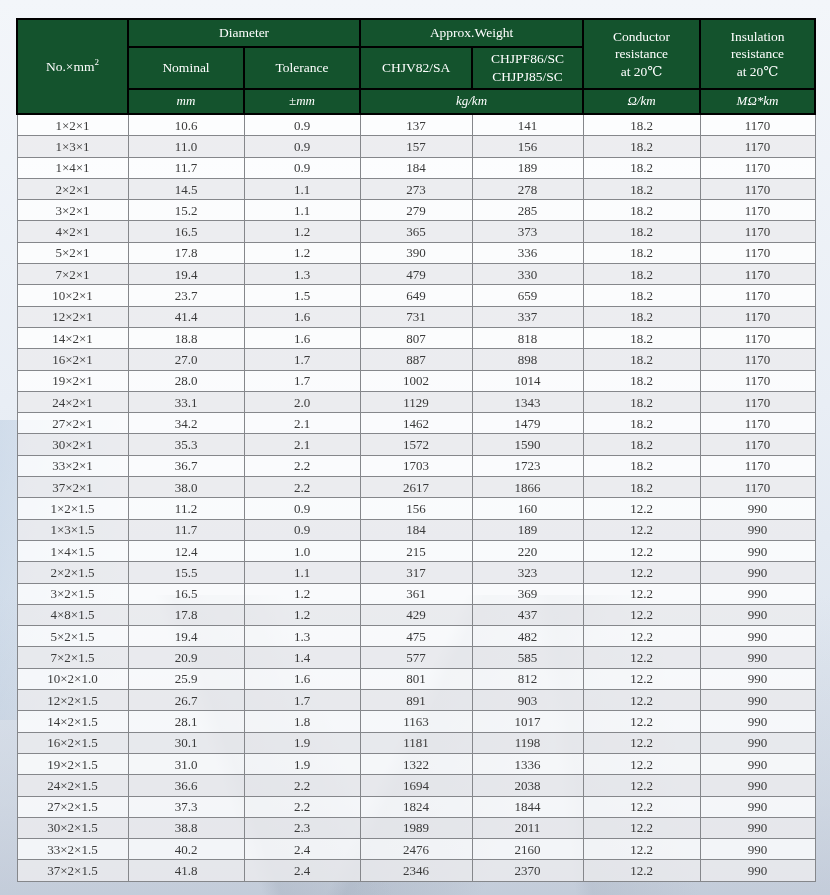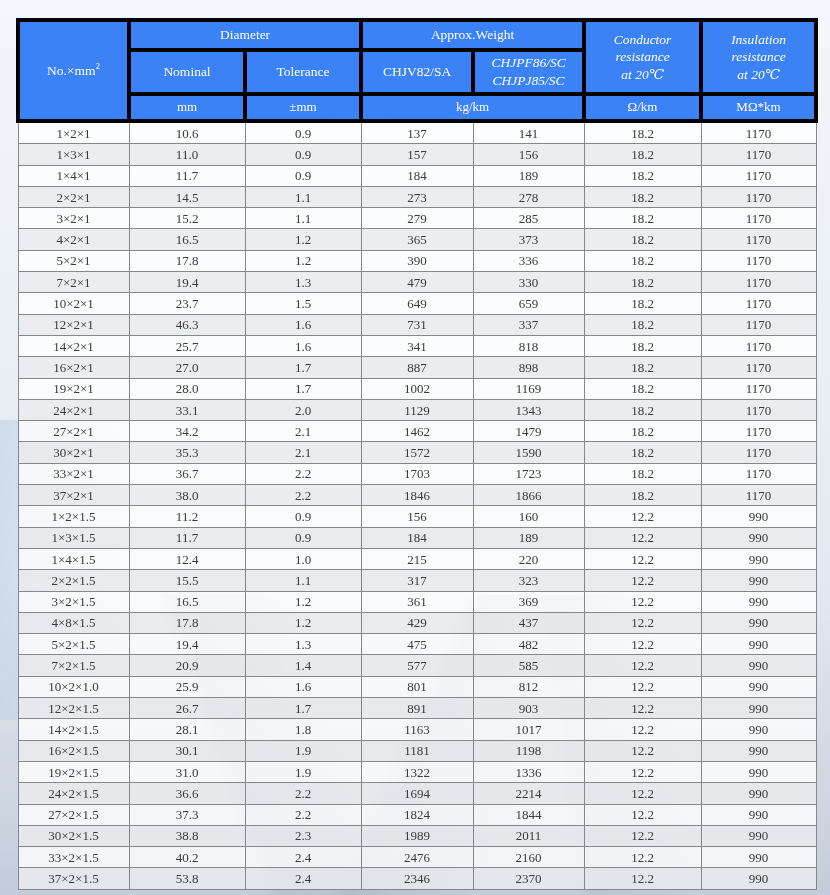--- a/index.html
+++ b/index.html
@@ -33,34 +33,34 @@
     position: absolute;
     left: 16px;
     top: 18px;
     width: 798px;
     border-collapse: collapse;
     table-layout: fixed;
     z-index: 1;
     border: 1px solid #8d9097;
   }
   thead th {
-    background: #3b82f6;
+    background: #14532d;
     color: #ffffff;
     font-weight: normal;
     font-size: 13.5px;
-    border: 4px solid #000000;
+    border: 2px solid #000000;
     text-align: center;
     vertical-align: middle;
     padding: 1px 2px;
     line-height: 1.3;
   }
   thead tr.h1 th { height: 24px; }
   thead tr.h2 th { height: 38px; }
-  thead tr.units th { height: 21px; font-size: 13px; }
-  .multiline { white-space: pre-line; font-style: italic; }
+  thead tr.units th { height: 21px; font-size: 13px; font-style: italic; }
+  .multiline { white-space: pre-line; }
   thead th sup { font-size: 9px; vertical-align: super; }
   tbody td {
     height: 20.3px;
     text-align: center;
     vertical-align: middle;
     font-size: 13px;
     color: #3a3a3a;
     border: 1px solid #85878b;
     padding: 0 2px;
     background: rgba(255,255,255,0.78);
@@ -190,51 +190,51 @@
         <td>10×2×1</td>
         <td>23.7</td>
         <td>1.5</td>
         <td>649</td>
         <td>659</td>
         <td>18.2</td>
         <td>1170</td>
       </tr>
       <tr>
         <td>12×2×1</td>
-        <td>46.3</td>
+        <td>41.4</td>
         <td>1.6</td>
         <td>731</td>
         <td>337</td>
         <td>18.2</td>
         <td>1170</td>
       </tr>
       <tr>
         <td>14×2×1</td>
-        <td>25.7</td>
+        <td>18.8</td>
         <td>1.6</td>
-        <td>341</td>
+        <td>807</td>
         <td>818</td>
         <td>18.2</td>
         <td>1170</td>
       </tr>
       <tr>
         <td>16×2×1</td>
         <td>27.0</td>
         <td>1.7</td>
         <td>887</td>
         <td>898</td>
         <td>18.2</td>
         <td>1170</td>
       </tr>
       <tr>
         <td>19×2×1</td>
         <td>28.0</td>
         <td>1.7</td>
         <td>1002</td>
-        <td>1169</td>
+        <td>1014</td>
         <td>18.2</td>
         <td>1170</td>
       </tr>
       <tr>
         <td>24×2×1</td>
         <td>33.1</td>
         <td>2.0</td>
         <td>1129</td>
         <td>1343</td>
         <td>18.2</td>
@@ -264,21 +264,21 @@
         <td>2.2</td>
         <td>1703</td>
         <td>1723</td>
         <td>18.2</td>
         <td>1170</td>
       </tr>
       <tr>
         <td>37×2×1</td>
         <td>38.0</td>
         <td>2.2</td>
-        <td>1846</td>
+        <td>2617</td>
         <td>1866</td>
         <td>18.2</td>
         <td>1170</td>
       </tr>
       <tr>
         <td>1×2×1.5</td>
         <td>11.2</td>
         <td>0.9</td>
         <td>156</td>
         <td>160</td>
@@ -391,21 +391,21 @@
         <td>1322</td>
         <td>1336</td>
         <td>12.2</td>
         <td>990</td>
       </tr>
       <tr>
         <td>24×2×1.5</td>
         <td>36.6</td>
         <td>2.2</td>
         <td>1694</td>
-        <td>2214</td>
+        <td>2038</td>
         <td>12.2</td>
         <td>990</td>
       </tr>
       <tr>
         <td>27×2×1.5</td>
         <td>37.3</td>
         <td>2.2</td>
         <td>1824</td>
         <td>1844</td>
         <td>12.2</td>
@@ -424,21 +424,21 @@
         <td>33×2×1.5</td>
         <td>40.2</td>
         <td>2.4</td>
         <td>2476</td>
         <td>2160</td>
         <td>12.2</td>
         <td>990</td>
       </tr>
       <tr>
         <td>37×2×1.5</td>
-        <td>53.8</td>
+        <td>41.8</td>
         <td>2.4</td>
         <td>2346</td>
         <td>2370</td>
         <td>12.2</td>
         <td>990</td>
       </tr>
     </tbody>
 </table>
 
 </body></html>

